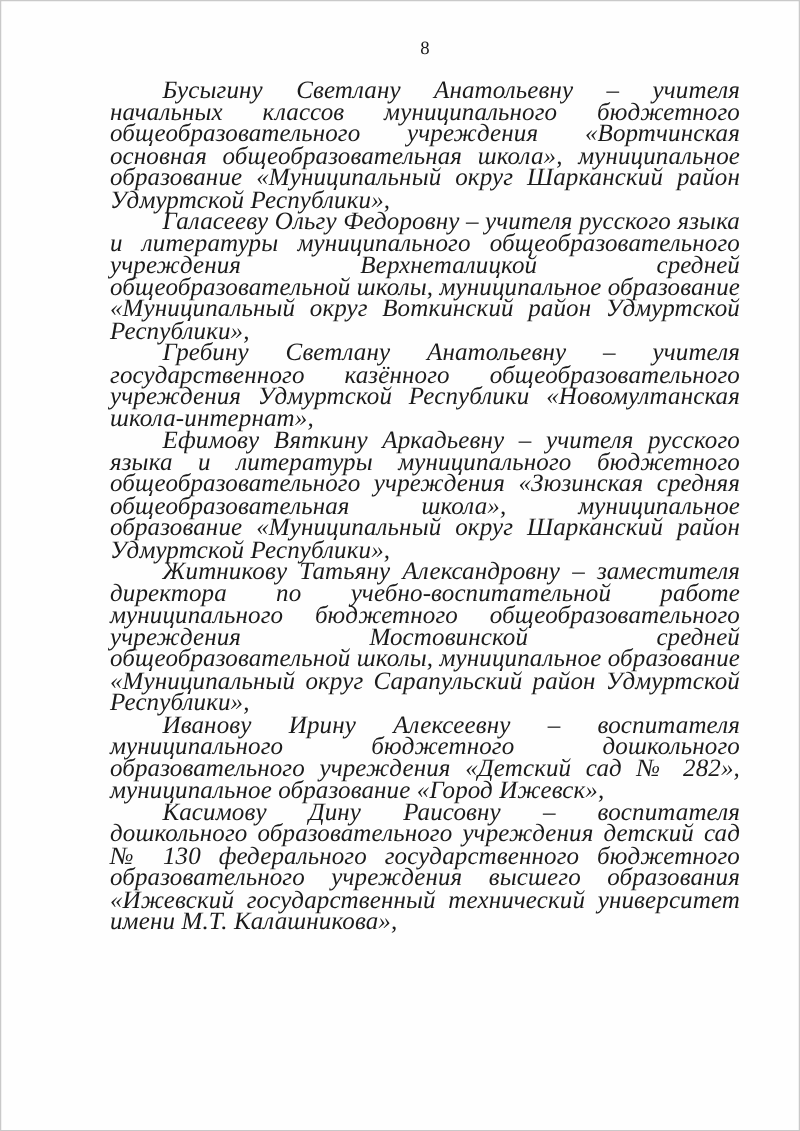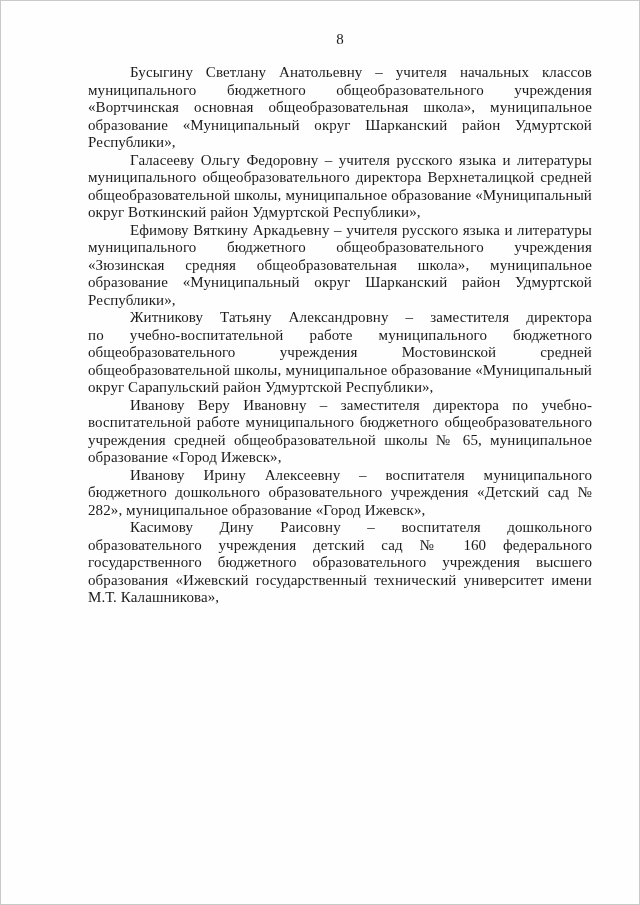--- a/index.html
+++ b/index.html
@@ -21,46 +21,47 @@
   }
   .page-number {
     text-align: center;
     font-size: 15px;
     line-height: 17px;
     margin: 0 0 16px 0;
   }
   .doc-body p {
     margin: 0;
     padding: 0;
-    font-size: 15px;
+    font-size: 20px;
     line-height: 17.5px;
     text-align: justify;
     text-indent: 42px;
     letter-spacing: 0.1px;
+    font-style: italic;
   }
 </style>
 </head>
 <body>
 
 <div class="page">
   <div class="page-number">8</div>
 
   <div class="doc-body">
 
       <p>Бусыгину Светлану Анатольевну – учителя начальных классов муниципального бюджетного общеобразовательного учреждения «Вортчинская основная общеобразовательная школа», муниципальное образование «Муниципальный округ Шарканский район Удмуртской Республики»,</p>
 
 
-      <p>Галасееву Ольгу Федоровну – учителя русского языка и литературы муниципального общеобразовательного директора Верхнеталицкой средней общеобразовательной школы, муниципальное образование «Муниципальный округ Воткинский район Удмуртской Республики»,</p>
+      <p>Галасееву Ольгу Федоровну – учителя русского языка и литературы муниципального общеобразовательного учреждения Верхнеталицкой средней общеобразовательной школы, муниципальное образование «Муниципальный округ Воткинский район Удмуртской Республики»,</p>
 
+      <p>Гребину Светлану Анатольевну – учителя государственного казённого общеобразовательного учреждения Удмуртской Республики «Новомултанская школа-интернат»,</p>
 
       <p>Ефимову Вяткину Аркадьевну – учителя русского языка и литературы муниципального бюджетного общеобразовательного учреждения «Зюзинская средняя общеобразовательная школа», муниципальное образование «Муниципальный округ Шарканский район Удмуртской Республики»,</p>
 
       <p>Житникову Татьяну Александровну – заместителя директора по&nbsp;учебно-воспитательной работе муниципального бюджетного общеобразовательного учреждения Мостовинской средней общеобразовательной школы, муниципальное образование «Муниципальный округ Сарапульский район Удмуртской Республики»,</p>
 
 
-      <p>Иванову Веру Ивановну – заместителя директора по&nbsp;учебно-воспитательной работе муниципального бюджетного общеобразовательного учреждения средней общеобразовательной школы № 65, муниципальное образование «Город Ижевск»,</p>
 
       <p>Иванову Ирину Алексеевну – воспитателя муниципального бюджетного дошкольного образовательного учреждения «Детский сад № 282», муниципальное образование «Город Ижевск»,</p>
 
 
-      <p>Касимову Дину Раисовну – воспитателя дошкольного образовательного учреждения детский сад № 160 федерального государственного бюджетного образовательного учреждения высшего образования «Ижевский государственный технический университет имени М.Т. Калашникова»,</p>
+      <p>Касимову Дину Раисовну – воспитателя дошкольного образовательного учреждения детский сад № 130 федерального государственного бюджетного образовательного учреждения высшего образования «Ижевский государственный технический университет имени М.Т. Калашникова»,</p>
     </div>
 </div>
 
 </body></html>

